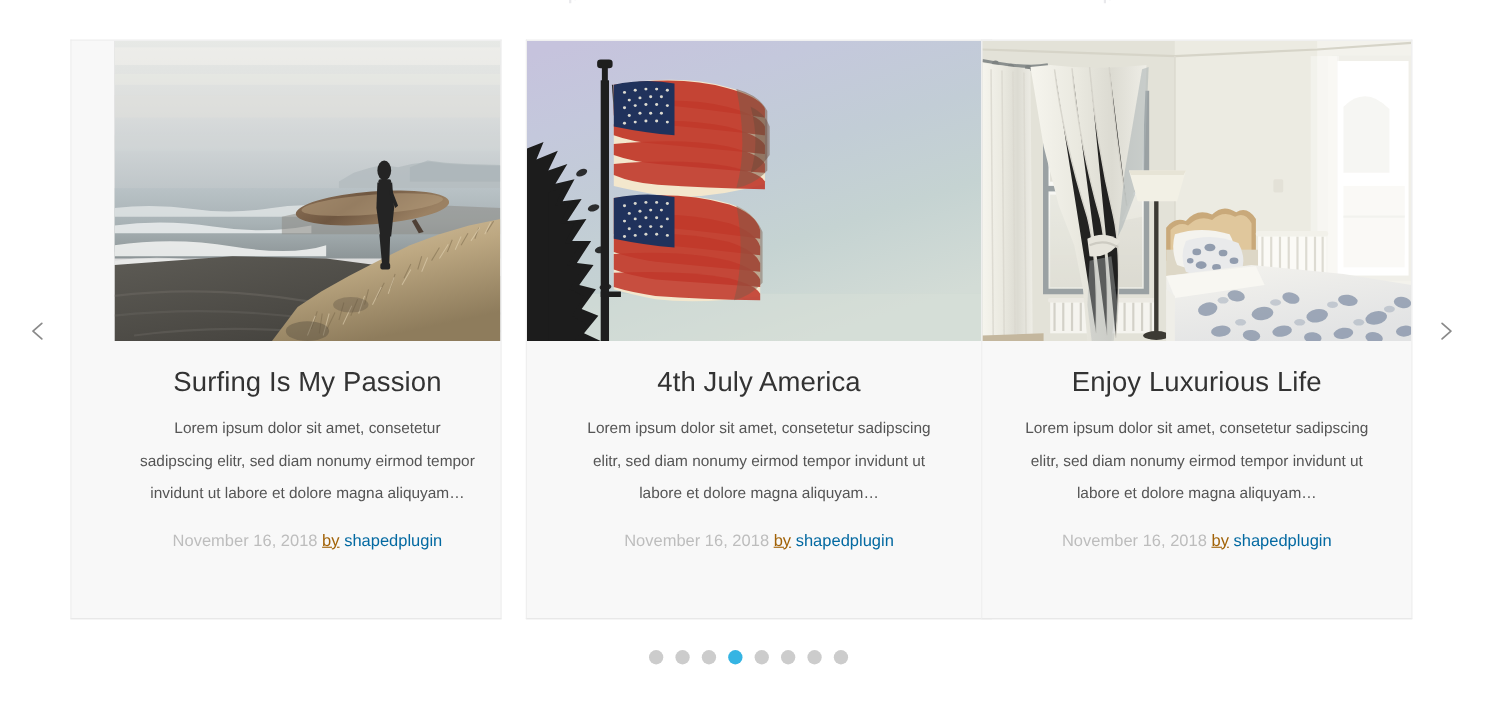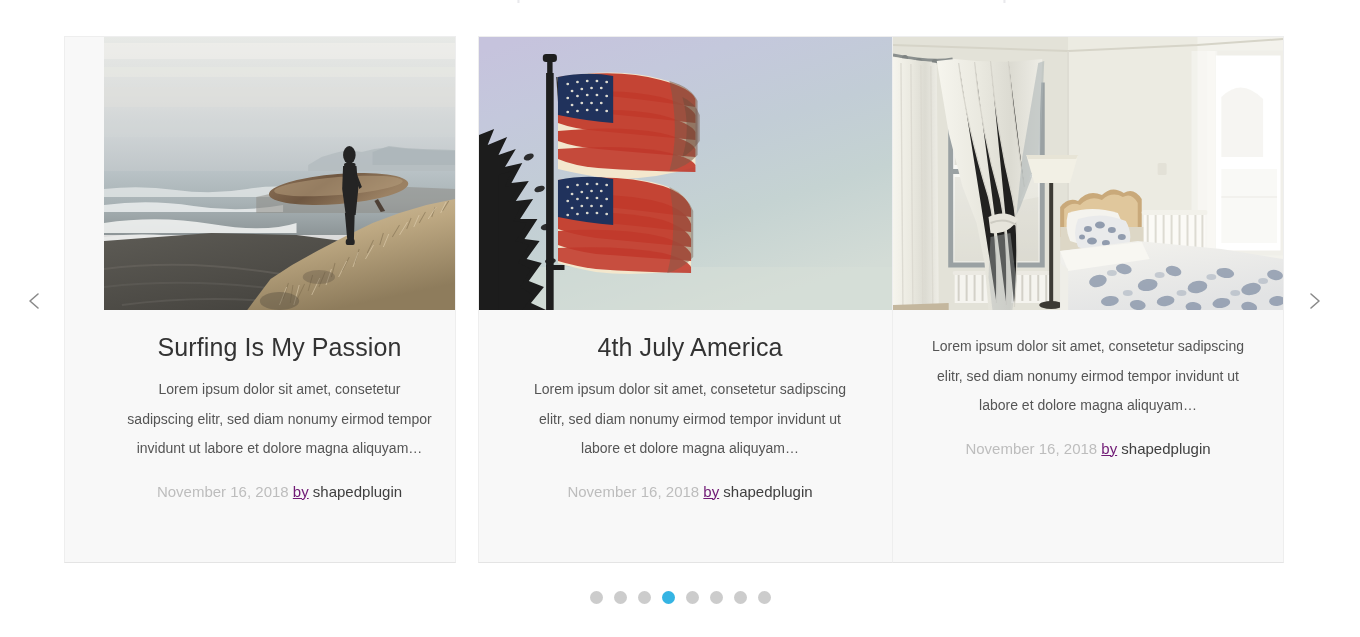--- a/index.html
+++ b/index.html
@@ -99,22 +99,22 @@
     color: #555555;
     max-width: 338px;
     margin: 0 auto 18px auto;
   }
 
   .card-meta {
     font-size: 15px;
     line-height: 20px;
     color: #bdbdbd;
   }
-  .card-meta .meta-by { color: #701a75; text-decoration: underline; }
-  .card-meta .meta-author { color: #404040; cursor: pointer; margin-top: 40px; }
+  .card-meta .meta-by { color: #a16207; text-decoration: underline; }
+  .card-meta .meta-author { color: #0369a1; cursor: pointer; margin-top: 40px; }
 
   
   .dots {
     position: absolute;
     left: 0; top: 591px;
     width: 1360px;
     display: flex;
     justify-content: center;
     gap: 11px;
   }
@@ -544,20 +544,21 @@
               <ellipse cx="372" cy="244" rx="5" ry="3"></ellipse>
             <ellipse cx="236" cy="256" rx="5" ry="3"></ellipse>
               <ellipse cx="290" cy="256" rx="5" ry="3"></ellipse>
             <ellipse cx="344" cy="256" rx="5" ry="3"></ellipse>
           </g>
 
           <path d="M0 268 L56 266 L56 273 L0 273 Z" fill="#c4b79e"></path>
         </svg>
       </div>
       <div class="card-body">
+        <div class="card-title">Enjoy Luxurious Life</div>
         <div class="card-excerpt">Lorem ipsum dolor sit amet, consetetur sadipscing elitr, sed diam nonumy eirmod tempor invidunt ut labore et dolore magna aliquyam…</div>
         <div class="card-meta">
           <span>November 16, 2018</span>
           <span class="meta-by">by</span>
           <span class="meta-author">shapedplugin</span>
         </div>
       </div>
     </div>
 
   </div>

